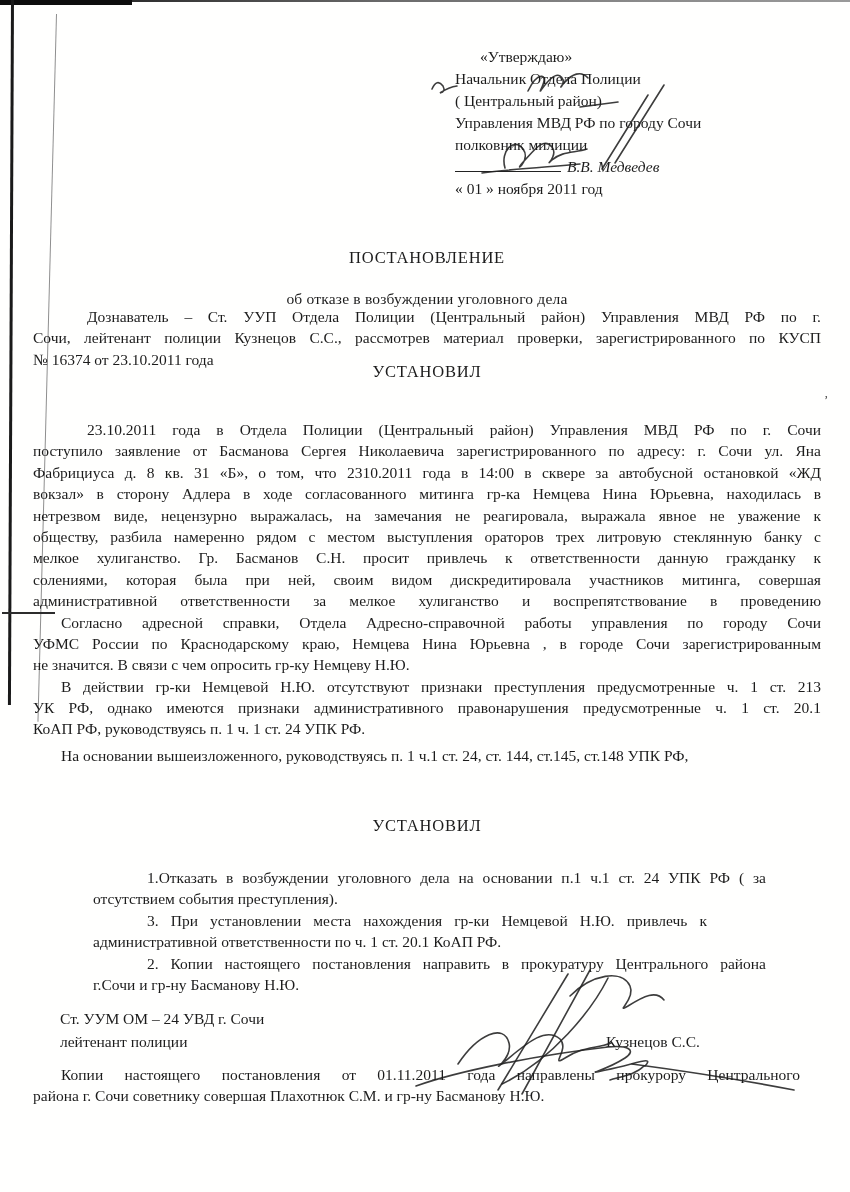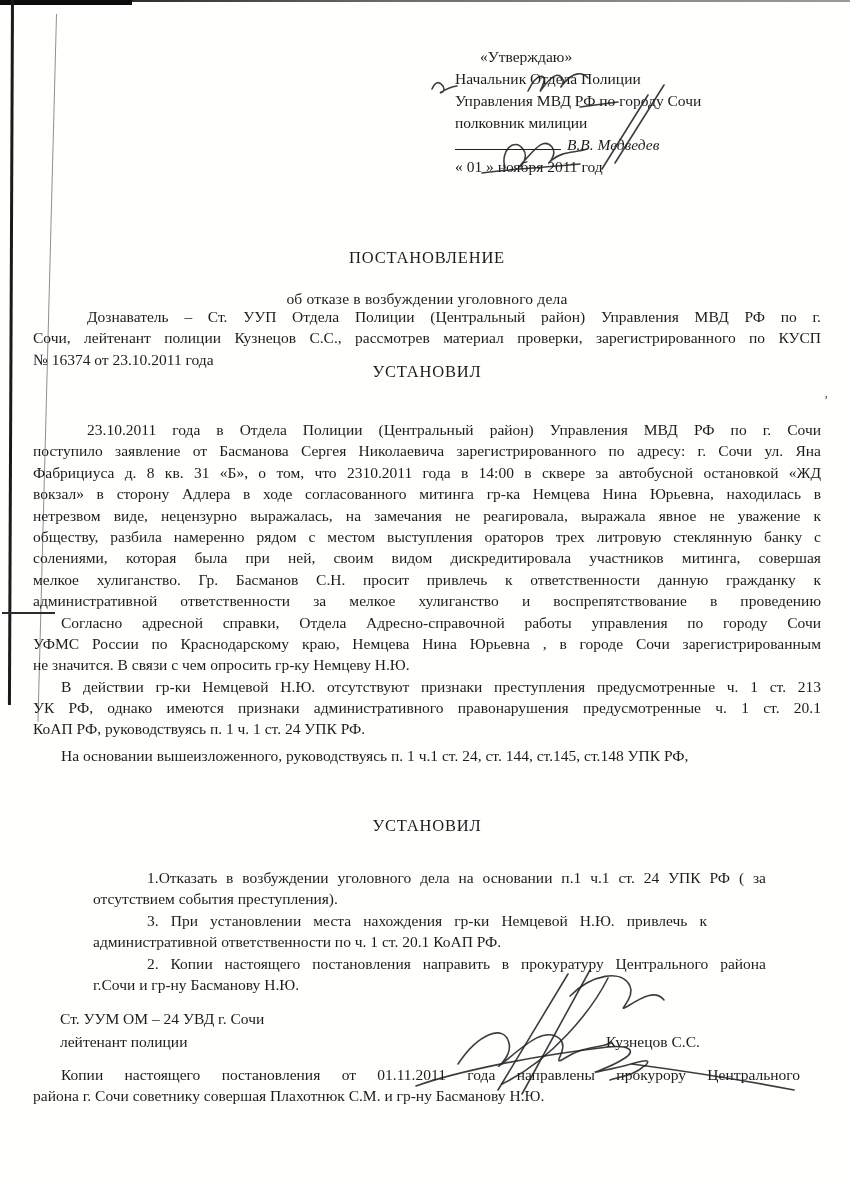--- a/index.html
+++ b/index.html
@@ -40,20 +40,21 @@
   <div class="abs edge-top"></div>
   <div class="abs edge-top-thick"></div>
   <div class="abs edge-left"></div>
   <div class="abs crease"></div>
   <div class="abs dash-left"></div>
   <div class="abs tick" style="left:824px;top:392px;">’</div>
 
   <div class="abs stamp" style="left:455px;top:46px;">
     <span class="q">«Утверждаю»</span>
     <span style="display:block">Начальник Отдела Полиции</span>
+    <span style="display:block">( Центральный район)</span>
     <span style="display:block">Управления МВД РФ по городу Сочи</span>
     <span style="display:block">полковник милиции</span>
     <span style="display:block">
       <span class="sigline"></span><span class="signame">В.В. Медведев</span>
     </span>
     <span style="display:block">« 01 » ноября  2011 год</span>
   </div>
 
   <svg class="sig abs" style="left:420px;top:55px;" width="280" height="150" viewBox="0 0 280 150">
     <path d="M12,34 q5,-11 11,-3 q3,6 -3,7 q9,-6 17,-7"></path>
@@ -76,22 +77,22 @@
 
   <div class="abs hd" style="left:33px;top:363px;width:788px;">УСТАНОВИЛ</div>
 
   <div class="abs" style="left:33px;top:419px;width:788px;">
     <div class="ln ind">23.10.2011   года в Отдела Полиции (Центральный район) Управления МВД РФ по г. Сочи</div>
     <div class="ln">поступило заявление от Басманова Сергея Николаевича зарегистрированного по адресу: г. Сочи ул. Яна</div>
     <div class="ln">Фабрициуса д. 8 кв. 31 «Б», о том, что 2310.2011 года в 14:00 в сквере за автобусной остановкой «ЖД</div>
     <div class="ln">вокзал» в сторону Адлера в ходе согласованного митинга гр-ка Немцева Нина Юрьевна, находилась в</div>
     <div class="ln">нетрезвом виде, нецензурно выражалась, на замечания не реагировала, выражала явное не уважение к</div>
     <div class="ln">обществу, разбила намеренно рядом с местом выступления ораторов трех литровую стеклянную банку с</div>
+    <div class="ln">мелкое хулиганство. Гр. Басманов С.Н. просит привлечь к ответственности данную гражданку к</div>
     <div class="ln">солениями, которая была при ней, своим видом дискредитировала участников митинга, совершая</div>
-    <div class="ln">мелкое хулиганство. Гр. Басманов С.Н. просит привлечь к ответственности данную гражданку к</div>
     <div class="ln">административной ответственности за мелкое хулиганство и воспрепятствование в проведению</div>
     <div class="ln ind2">Согласно адресной справки, Отдела Адресно-справочной работы управления по городу Сочи</div>
     <div class="ln">УФМС России по Краснодарскому краю, Немцева Нина Юрьевна ,  в городе Сочи зарегистрированным</div>
     <div class="ln end">не значится. В связи с чем опросить гр-ку Немцеву Н.Ю.</div>
     <div class="ln ind2">В действии гр-ки Немцевой Н.Ю. отсутствуют признаки преступления предусмотренные ч. 1 ст. 213</div>
     <div class="ln">УК РФ, однако имеются признаки административного правонарушения предусмотренные ч. 1 ст. 20.1</div>
     <div class="ln end">КоАП РФ, руководствуясь п. 1 ч. 1 ст. 24 УПК РФ.</div>
   </div>
 
   <div class="abs" style="left:33px;top:745px;width:788px;">

